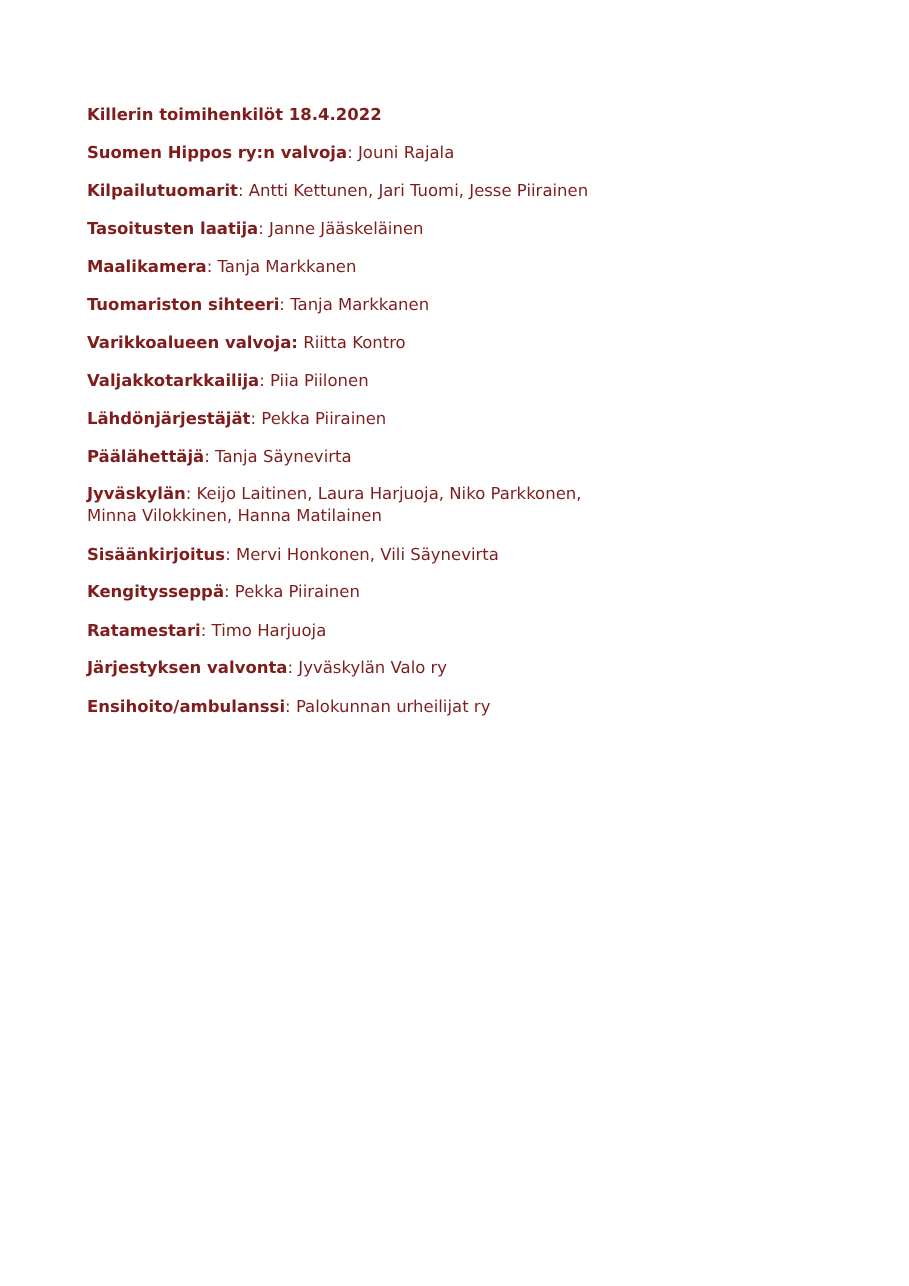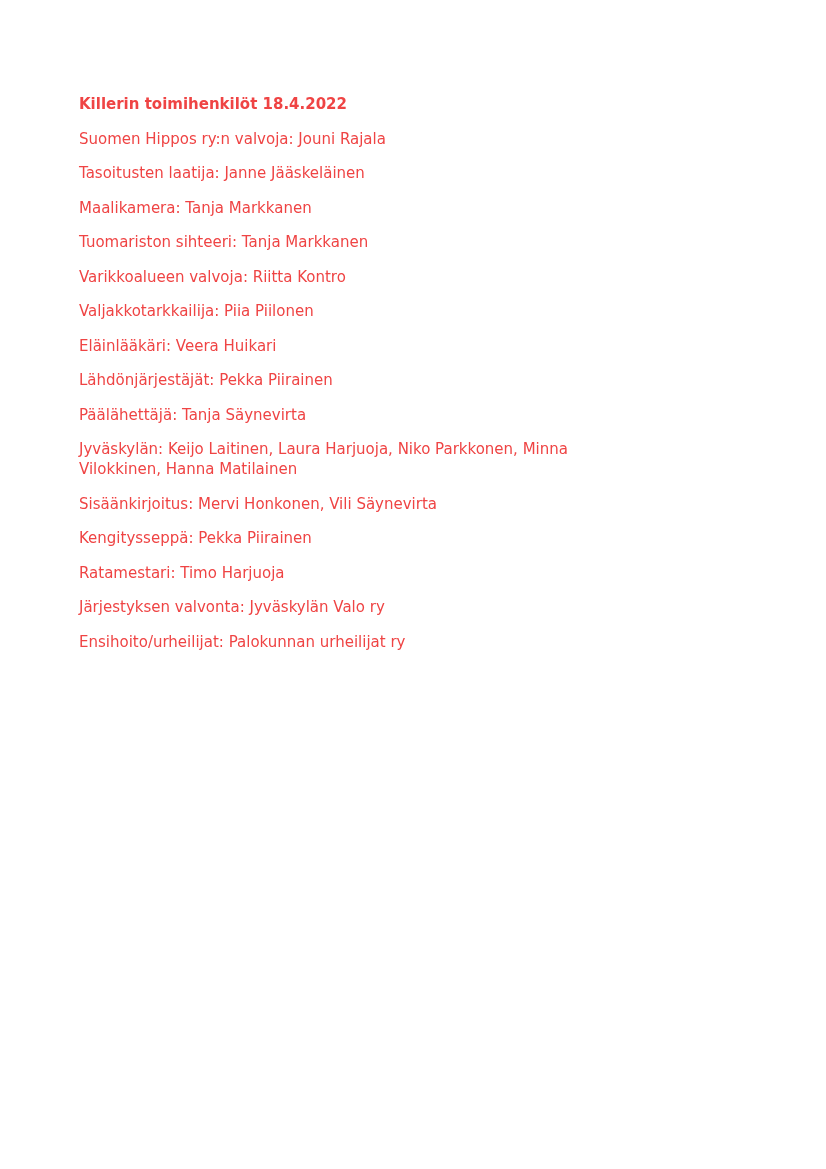--- a/index.html
+++ b/index.html
@@ -13,70 +13,70 @@
     overflow: hidden;
   }
   .page {
     box-sizing: border-box;
     width: 656px;
     height: 1169px;
     padding: 94px 79px 0 79px;
     background: #ffffff;
     font-family: "DejaVu Sans", "Liberation Sans", sans-serif;
     font-size: 15px;
-    color: #ef4444;
+    color: #7f1d1d;
     -webkit-font-smoothing: antialiased;
   }
   .title {
     font-size: 15px;
     font-weight: bold;
     line-height: 20px;
     margin: 0 0 14.5px 0;
   }
   p.entry {
     margin: 0 0 14.5px 0;
     line-height: 20px;
     font-size: 15px;
   }
   p.entry b.role {
-    font-weight: normal;
+    font-weight: bold;
   }
 </style>
 </head>
 <body>
 
 <div class="page">
 
   <p class="title">Killerin toimihenkilöt 18.4.2022</p>
 
   <p class="entry"><b class="role">Suomen Hippos ry:n valvoja</b><span>: Jouni Rajala</span></p>
 
+  <p class="entry"><b class="role">Kilpailutuomarit</b><span>: Antti Kettunen, Jari Tuomi, Jesse Piirainen</span></p>
 
   <p class="entry"><b class="role">Tasoitusten laatija</b><span>: Janne Jääskeläinen</span></p>
 
   <p class="entry"><b class="role">Maalikamera</b><span>: Tanja Markkanen</span></p>
 
   <p class="entry"><b class="role">Tuomariston sihteeri</b><span>: Tanja Markkanen</span></p>
 
   <p class="entry"><b class="role">Varikkoalueen valvoja:</b><span> Riitta Kontro</span></p>
 
   <p class="entry"><b class="role">Valjakkotarkkailija</b><span>: Piia Piilonen</span></p>
 
-  <p class="entry"><b class="role">Eläinlääkäri</b><span>: Veera Huikari</span></p>
 
 
   <p class="entry"><b class="role">Lähdönjärjestäjät</b><span>: Pekka Piirainen</span></p>
 
   <p class="entry"><b class="role">Päälähettäjä</b><span>: Tanja Säynevirta</span></p>
 
   <p class="entry"><b class="role">Jyväskylän</b><span>: Keijo Laitinen, Laura Harjuoja, Niko Parkkonen, Minna Vilokkinen, Hanna Matilainen</span></p>
 
   <p class="entry"><b class="role">Sisäänkirjoitus</b><span>: Mervi Honkonen, Vili Säynevirta</span></p>
 
   <p class="entry"><b class="role">Kengitysseppä</b><span>: Pekka Piirainen</span></p>
 
   <p class="entry"><b class="role">Ratamestari</b><span>: Timo Harjuoja</span></p>
 
   <p class="entry"><b class="role">Järjestyksen valvonta</b><span>: Jyväskylän Valo ry</span></p>
 
-  <p class="entry"><b class="role">Ensihoito/urheilijat</b><span>: Palokunnan urheilijat ry</span></p>
+  <p class="entry"><b class="role">Ensihoito/ambulanssi</b><span>: Palokunnan urheilijat ry</span></p>
 
 </div>
 
 </body></html>

